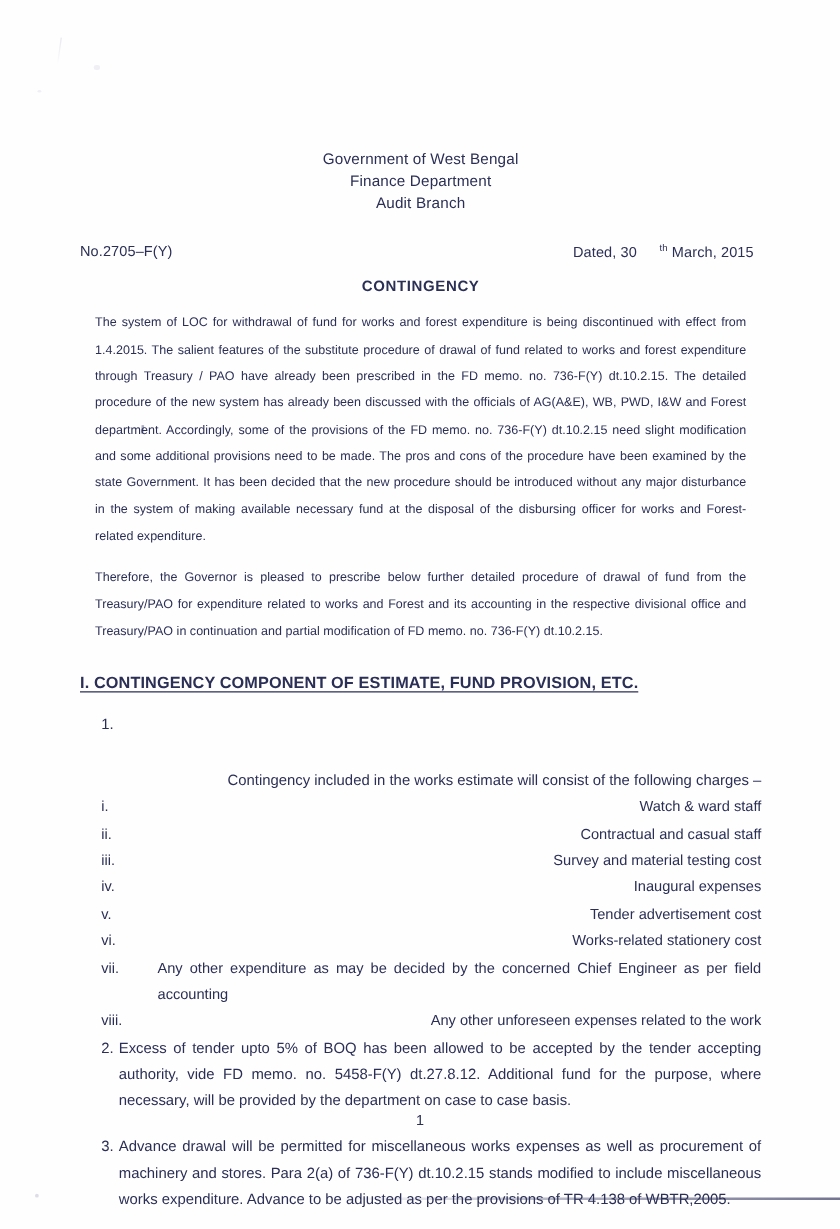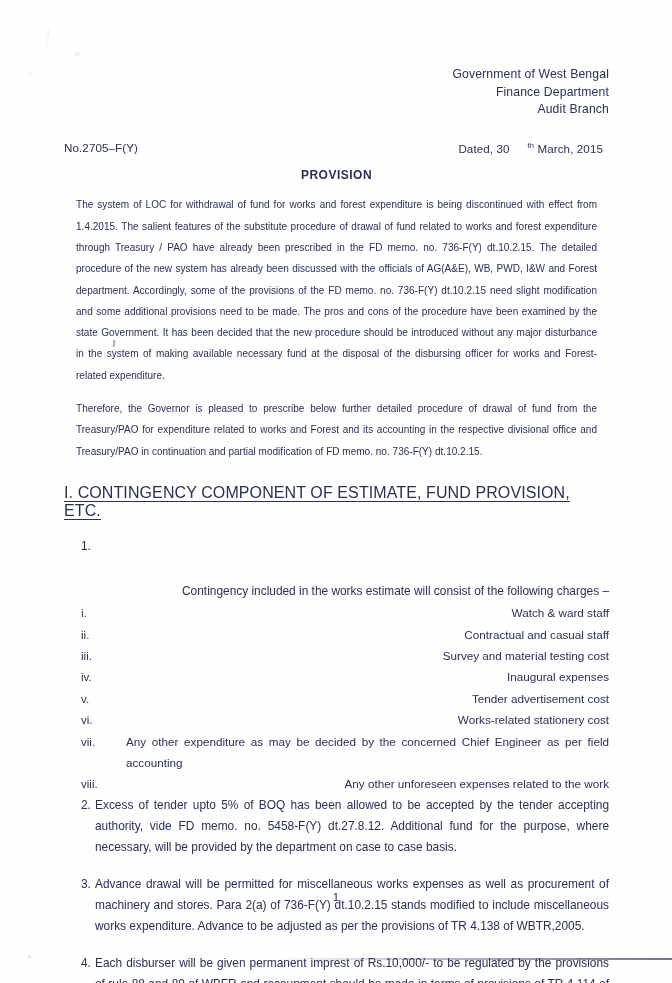--- a/index.html
+++ b/index.html
@@ -63,22 +63,22 @@
   }
 
   .content {
     position: absolute;
     left: 64px;
     top: 0;
     width: 545px;
   }
 
   .letterhead {
-    text-align: right;
-    margin-top: 66px;
+    text-align: center;
+    margin-top: 119px;
     font-size: 12.2px;
     line-height: 17.5px;
     letter-spacing: 0.15px;
   }
   .letterhead div { white-space: nowrap; }
 
   .meta-row {
     display: flex;
     justify-content: space-between;
     align-items: baseline;
@@ -102,22 +102,22 @@
     font-size: 10px;
     line-height: 21.3px;
     margin: 12px;
     letter-spacing: 0.02px;
   }
   .para-1 { margin-top: 18px; }
   .para-2 { margin-top: 18px; }
 
   .section-heading {
     margin-top: 22px;
-    font-weight: normal;
-    font-size: 16px;
+    font-weight: bold;
+    font-size: 13px;
     text-decoration: underline;
     text-underline-offset: 2.5px;
     letter-spacing: 0.1px;
   }
 
   
   .num-list { margin-top: 16px; }
   .num-item {
     display: flex;
     align-items: flex-start;
@@ -196,21 +196,21 @@
       <div>Government of West Bengal</div>
       <div>Finance Department</div>
       <div>Audit Branch</div>
     </div>
 
     <div class="meta-row">
       <div class="memo-no">No.2705–F(Y)</div>
       <div class="date"><span>Dated,  30</span><sup>th</sup><span> March, 2015</span></div>
     </div>
 
-    <div class="memo-title">PROVISION</div>
+    <div class="memo-title">CONTINGENCY</div>
 
     <p class="body-para para-1">The system of LOC for withdrawal of fund for works and forest expenditure is being discontinued with effect from 1.4.2015.  The salient features of the substitute procedure of drawal of fund related to works and forest expenditure through Treasury / PAO have already been prescribed in the FD memo. no.  736-F(Y) dt.10.2.15. The detailed procedure of the new system has already been discussed with the officials of AG(A&amp;E), WB, PWD, I&amp;W and Forest department.  Accordingly, some of the provisions of the FD memo. no. 736-F(Y) dt.10.2.15 need slight modification and some additional provisions need to be made.  The pros and cons of the procedure have been examined by the state Government. It has been decided that the new procedure should be introduced without any major disturbance in the system of making available necessary fund at the disposal of the disbursing officer for works and Forest- related expenditure.</p>
 
     <p class="body-para para-2">Therefore, the Governor is pleased to prescribe below further detailed procedure of drawal of fund from the Treasury/PAO for expenditure related to works and Forest and its accounting in the respective divisional office and Treasury/PAO in continuation and partial modification of FD memo. no. 736-F(Y) dt.10.2.15.</p>
 
     <div class="section-heading">I. CONTINGENCY COMPONENT OF ESTIMATE, FUND PROVISION, ETC.</div>
 
     <div class="num-list">
 
       <div class="num-item">

